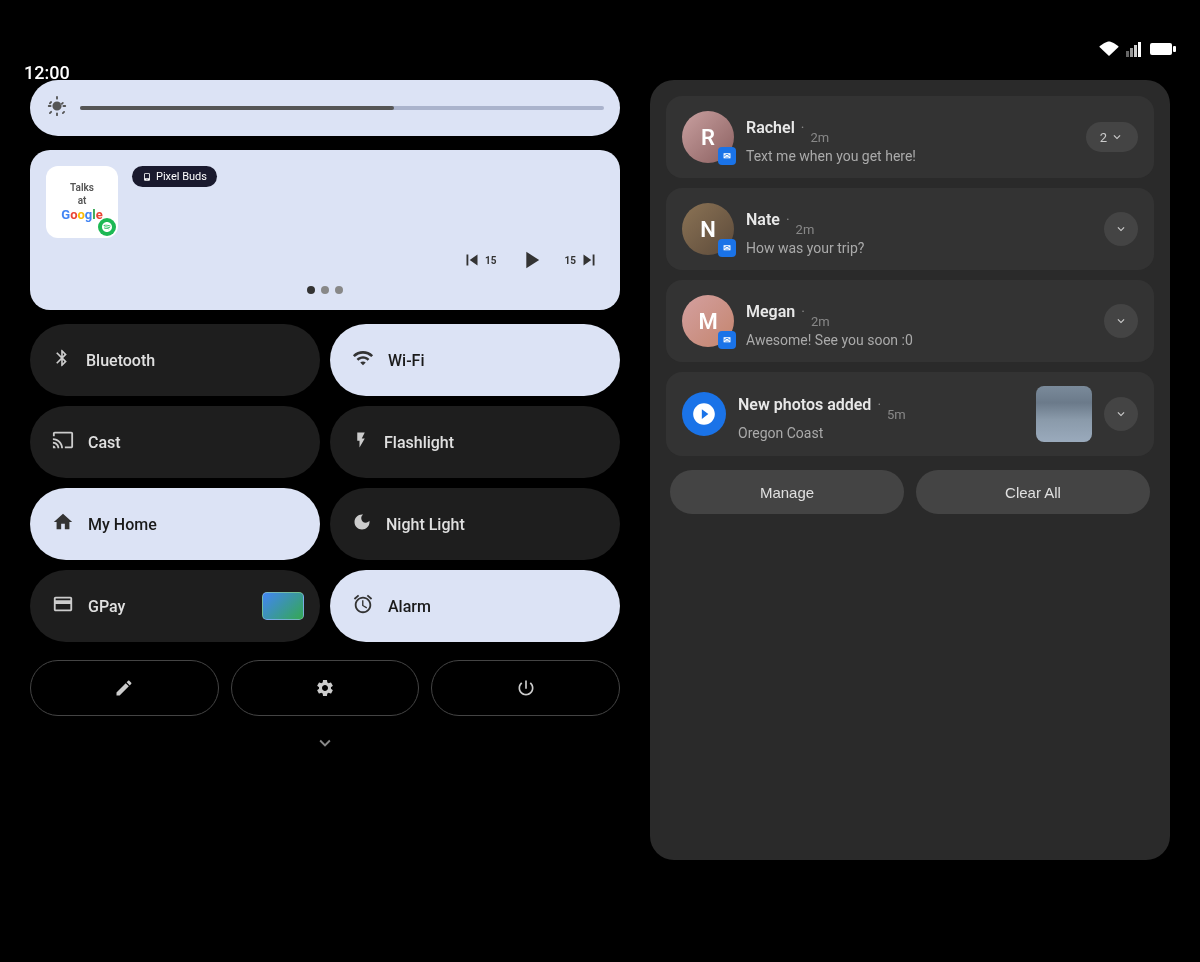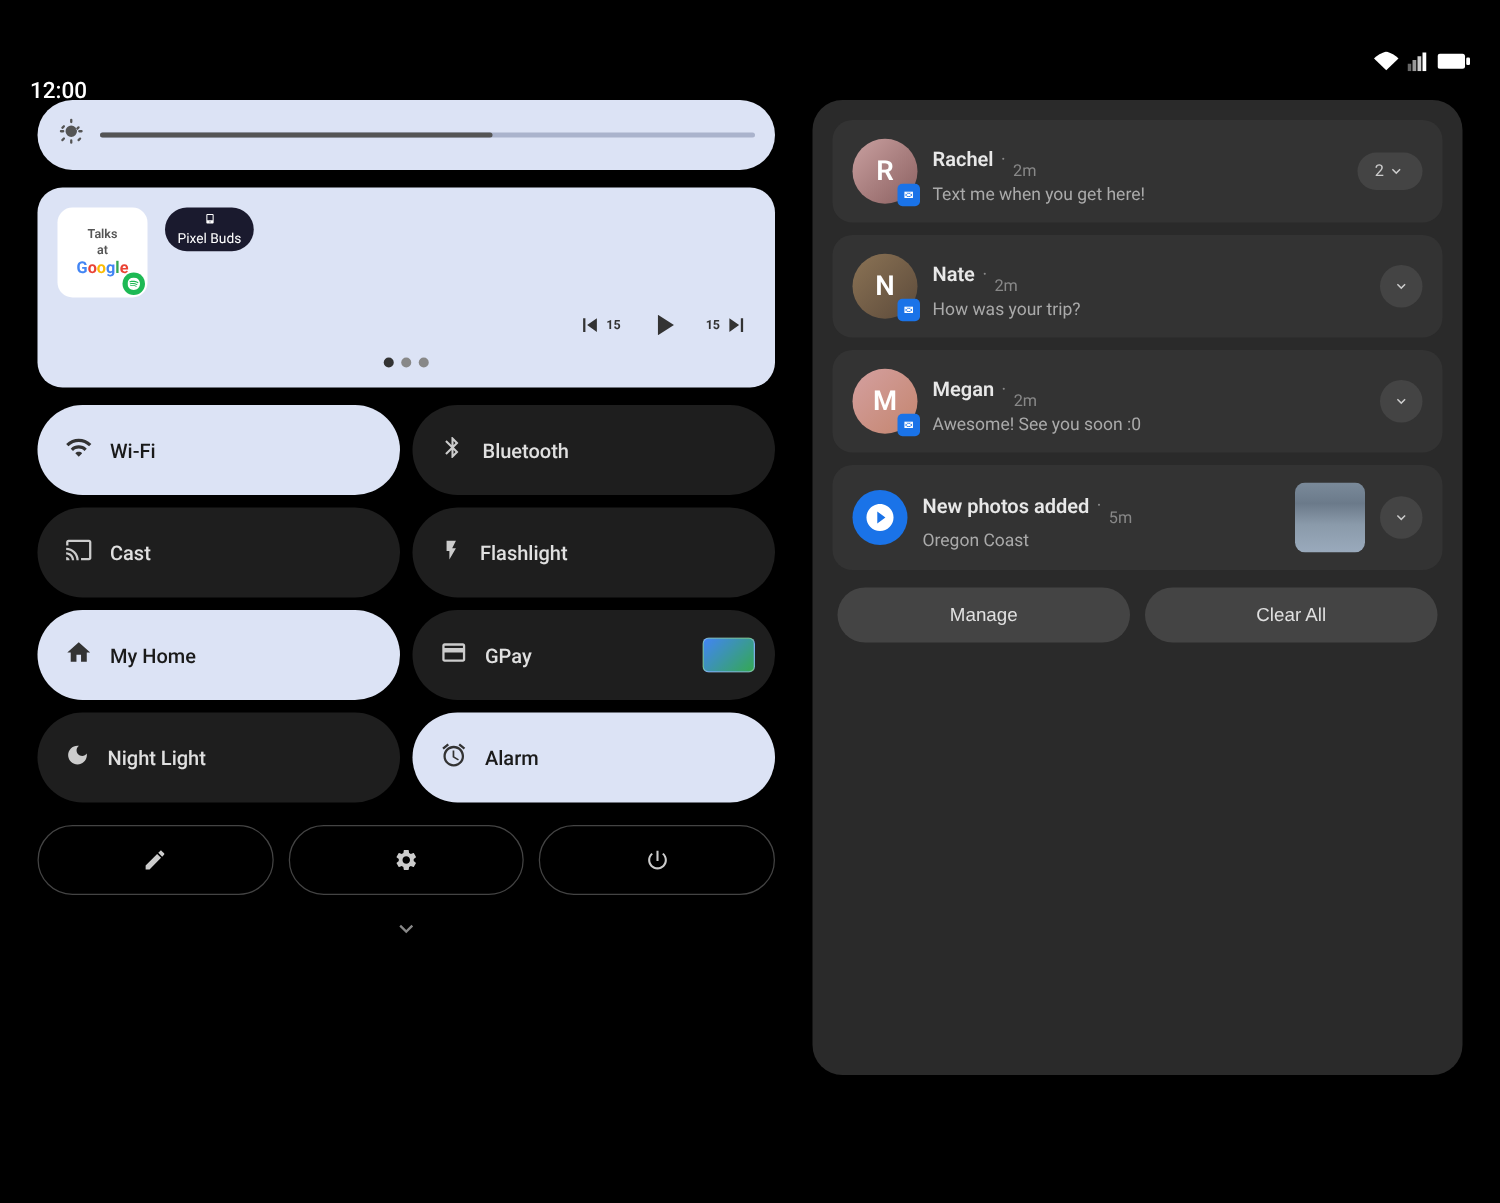--- a/index.html
+++ b/index.html
@@ -154,21 +154,20 @@
     .media-device-badge {
       background: #1a1a2e;
       color: #fff;
       font-size: 11px;
       padding: 4px 10px;
       border-radius: 20px;
       display: flex;
       align-items: center;
       gap: 4px;
       white-space: nowrap;
-      flex-direction: column;
     }
     .media-controls {
       display: flex;
       align-items: center;
       justify-content: flex-end;
       gap: 20px;
       padding-right: 4px;
     }
     .media-btn {
       color: #333;
@@ -532,40 +531,40 @@
       </div>
       <div class="media-dots">
         <div class="dot active"></div>
         <div class="dot"></div>
         <div class="dot"></div>
       </div>
     </div>
 
     <div class="tiles-grid">
 
+      <div class="tile inactive">
+        <span class="tile-icon">
+          <svg width="20" height="22" viewBox="0 0 24 24" fill="#ccc">
+            <path d="M17.71 7.71 12 2h-1v7.59L6.41 5 5 6.41 10.59 12 5 17.59 6.41 19 11 14.41V22h1l5.71-5.71-4.3-4.29 4.3-4.29zM13 5.83l1.88 1.88L13 9.59V5.83zm1.88 10.46L13 18.17v-3.76l1.88 1.88z"></path>
+          </svg>
+        </span>
+        <span class="tile-label">Bluetooth</span>
+      </div>
+
       <div class="tile active">
         <span class="tile-icon">
           <svg width="22" height="22" viewBox="0 0 24 24" fill="#333">
             <path d="M1 9l2 2c4.97-4.97 13.03-4.97 18 0l2-2C16.93 2.93 7.08 2.93 1 9zm8 8l3 3 3-3c-1.65-1.66-4.34-1.66-6 0zm-4-4 2 2c2.76-2.76 7.24-2.76 10 0l2-2C15.14 9.14 8.87 9.14 5 13z"></path>
           </svg>
         </span>
         <span class="tile-label">Wi-Fi</span>
       </div>
 
       <div class="tile inactive">
         <span class="tile-icon">
-          <svg width="20" height="22" viewBox="0 0 24 24" fill="#ccc">
-            <path d="M17.71 7.71 12 2h-1v7.59L6.41 5 5 6.41 10.59 12 5 17.59 6.41 19 11 14.41V22h1l5.71-5.71-4.3-4.29 4.3-4.29zM13 5.83l1.88 1.88L13 9.59V5.83zm1.88 10.46L13 18.17v-3.76l1.88 1.88z"></path>
-          </svg>
-        </span>
-        <span class="tile-label">Bluetooth</span>
-      </div>
-
-      <div class="tile inactive">
-        <span class="tile-icon">
           <svg width="22" height="22" viewBox="0 0 24 24" fill="#ccc">
             <path d="M1 18v3h3c0-1.66-1.34-3-3-3zm0-4v2c2.76 0 5 2.24 5 5h2c0-3.87-3.13-7-7-7zm0-4v2c4.97 0 9 4.03 9 9h2c0-6.08-4.93-11-11-11zm20-7H3c-1.1 0-2 .9-2 2v3h2V5h18v14h-7v2h7c1.1 0 2-.9 2-2V5c0-1.1-.9-2-2-2z"></path>
           </svg>
         </span>
         <span class="tile-label">Cast</span>
       </div>
 
       <div class="tile inactive">
         <span class="tile-icon">
           <svg width="18" height="22" viewBox="0 0 24 24" fill="#ccc">
@@ -577,37 +576,37 @@
 
       <div class="tile active">
         <span class="tile-icon">
           <svg width="22" height="22" viewBox="0 0 24 24" fill="#333">
             <path d="M10 20v-6h4v6h5v-8h3L12 3 2 12h3v8z"></path>
           </svg>
         </span>
         <span class="tile-label">My Home</span>
       </div>
 
+      <div class="tile inactive">
+        <span class="tile-icon">
+          <svg width="20" height="22" viewBox="0 0 24 24" fill="#ccc">
+            <path d="M12 3c-4.97 0-9 4.03-9 9s4.03 9 9 9 9-4.03 9-9c0-.46-.04-.92-.1-1.36-.98 1.37-2.58 2.26-4.4 2.26-2.98 0-5.4-2.42-5.4-5.4 0-1.81.89-3.42 2.26-4.4-.44-.06-.9-.1-1.36-.1z"></path>
+          </svg>
+        </span>
+        <span class="tile-label">Night Light</span>
+      </div>
+
       <div class="tile inactive gpay-tile">
         <span class="tile-icon">
           <svg width="22" height="22" viewBox="0 0 24 24" fill="#ccc">
             <path d="M20 4H4c-1.11 0-2 .89-2 2v12c0 1.11.89 2 2 2h16c1.11 0 2-.89 2-2V6c0-1.11-.89-2-2-2zm0 14H4v-6h16v6zm0-10H4V6h16v2z"></path>
           </svg>
         </span>
         <span class="tile-label">GPay</span>
         <div class="gpay-card"></div>
-      </div>
-
-      <div class="tile inactive">
-        <span class="tile-icon">
-          <svg width="20" height="22" viewBox="0 0 24 24" fill="#ccc">
-            <path d="M12 3c-4.97 0-9 4.03-9 9s4.03 9 9 9 9-4.03 9-9c0-.46-.04-.92-.1-1.36-.98 1.37-2.58 2.26-4.4 2.26-2.98 0-5.4-2.42-5.4-5.4 0-1.81.89-3.42 2.26-4.4-.44-.06-.9-.1-1.36-.1z"></path>
-          </svg>
-        </span>
-        <span class="tile-label">Night Light</span>
       </div>
 
       <div class="tile active">
         <span class="tile-icon">
           <svg width="22" height="22" viewBox="0 0 24 24" fill="#333">
             <path d="M22 5.72l-4.6-3.86-1.29 1.53 4.6 3.86L22 5.72zM7.88 3.39L6.6 1.86 2 5.71l1.29 1.53 4.59-3.85zM12.5 8H11v6l4.75 2.85.75-1.23-4-2.37V8zM12 4c-4.97 0-9 4.03-9 9s4.03 9 9 9 9-4.03 9-9-4.03-9-9-9zm0 16c-3.87 0-7-3.13-7-7s3.13-7 7-7 7 3.13 7 7-3.13 7-7 7z"></path>
           </svg>
         </span>
         <span class="tile-label">Alarm</span>
       </div>

